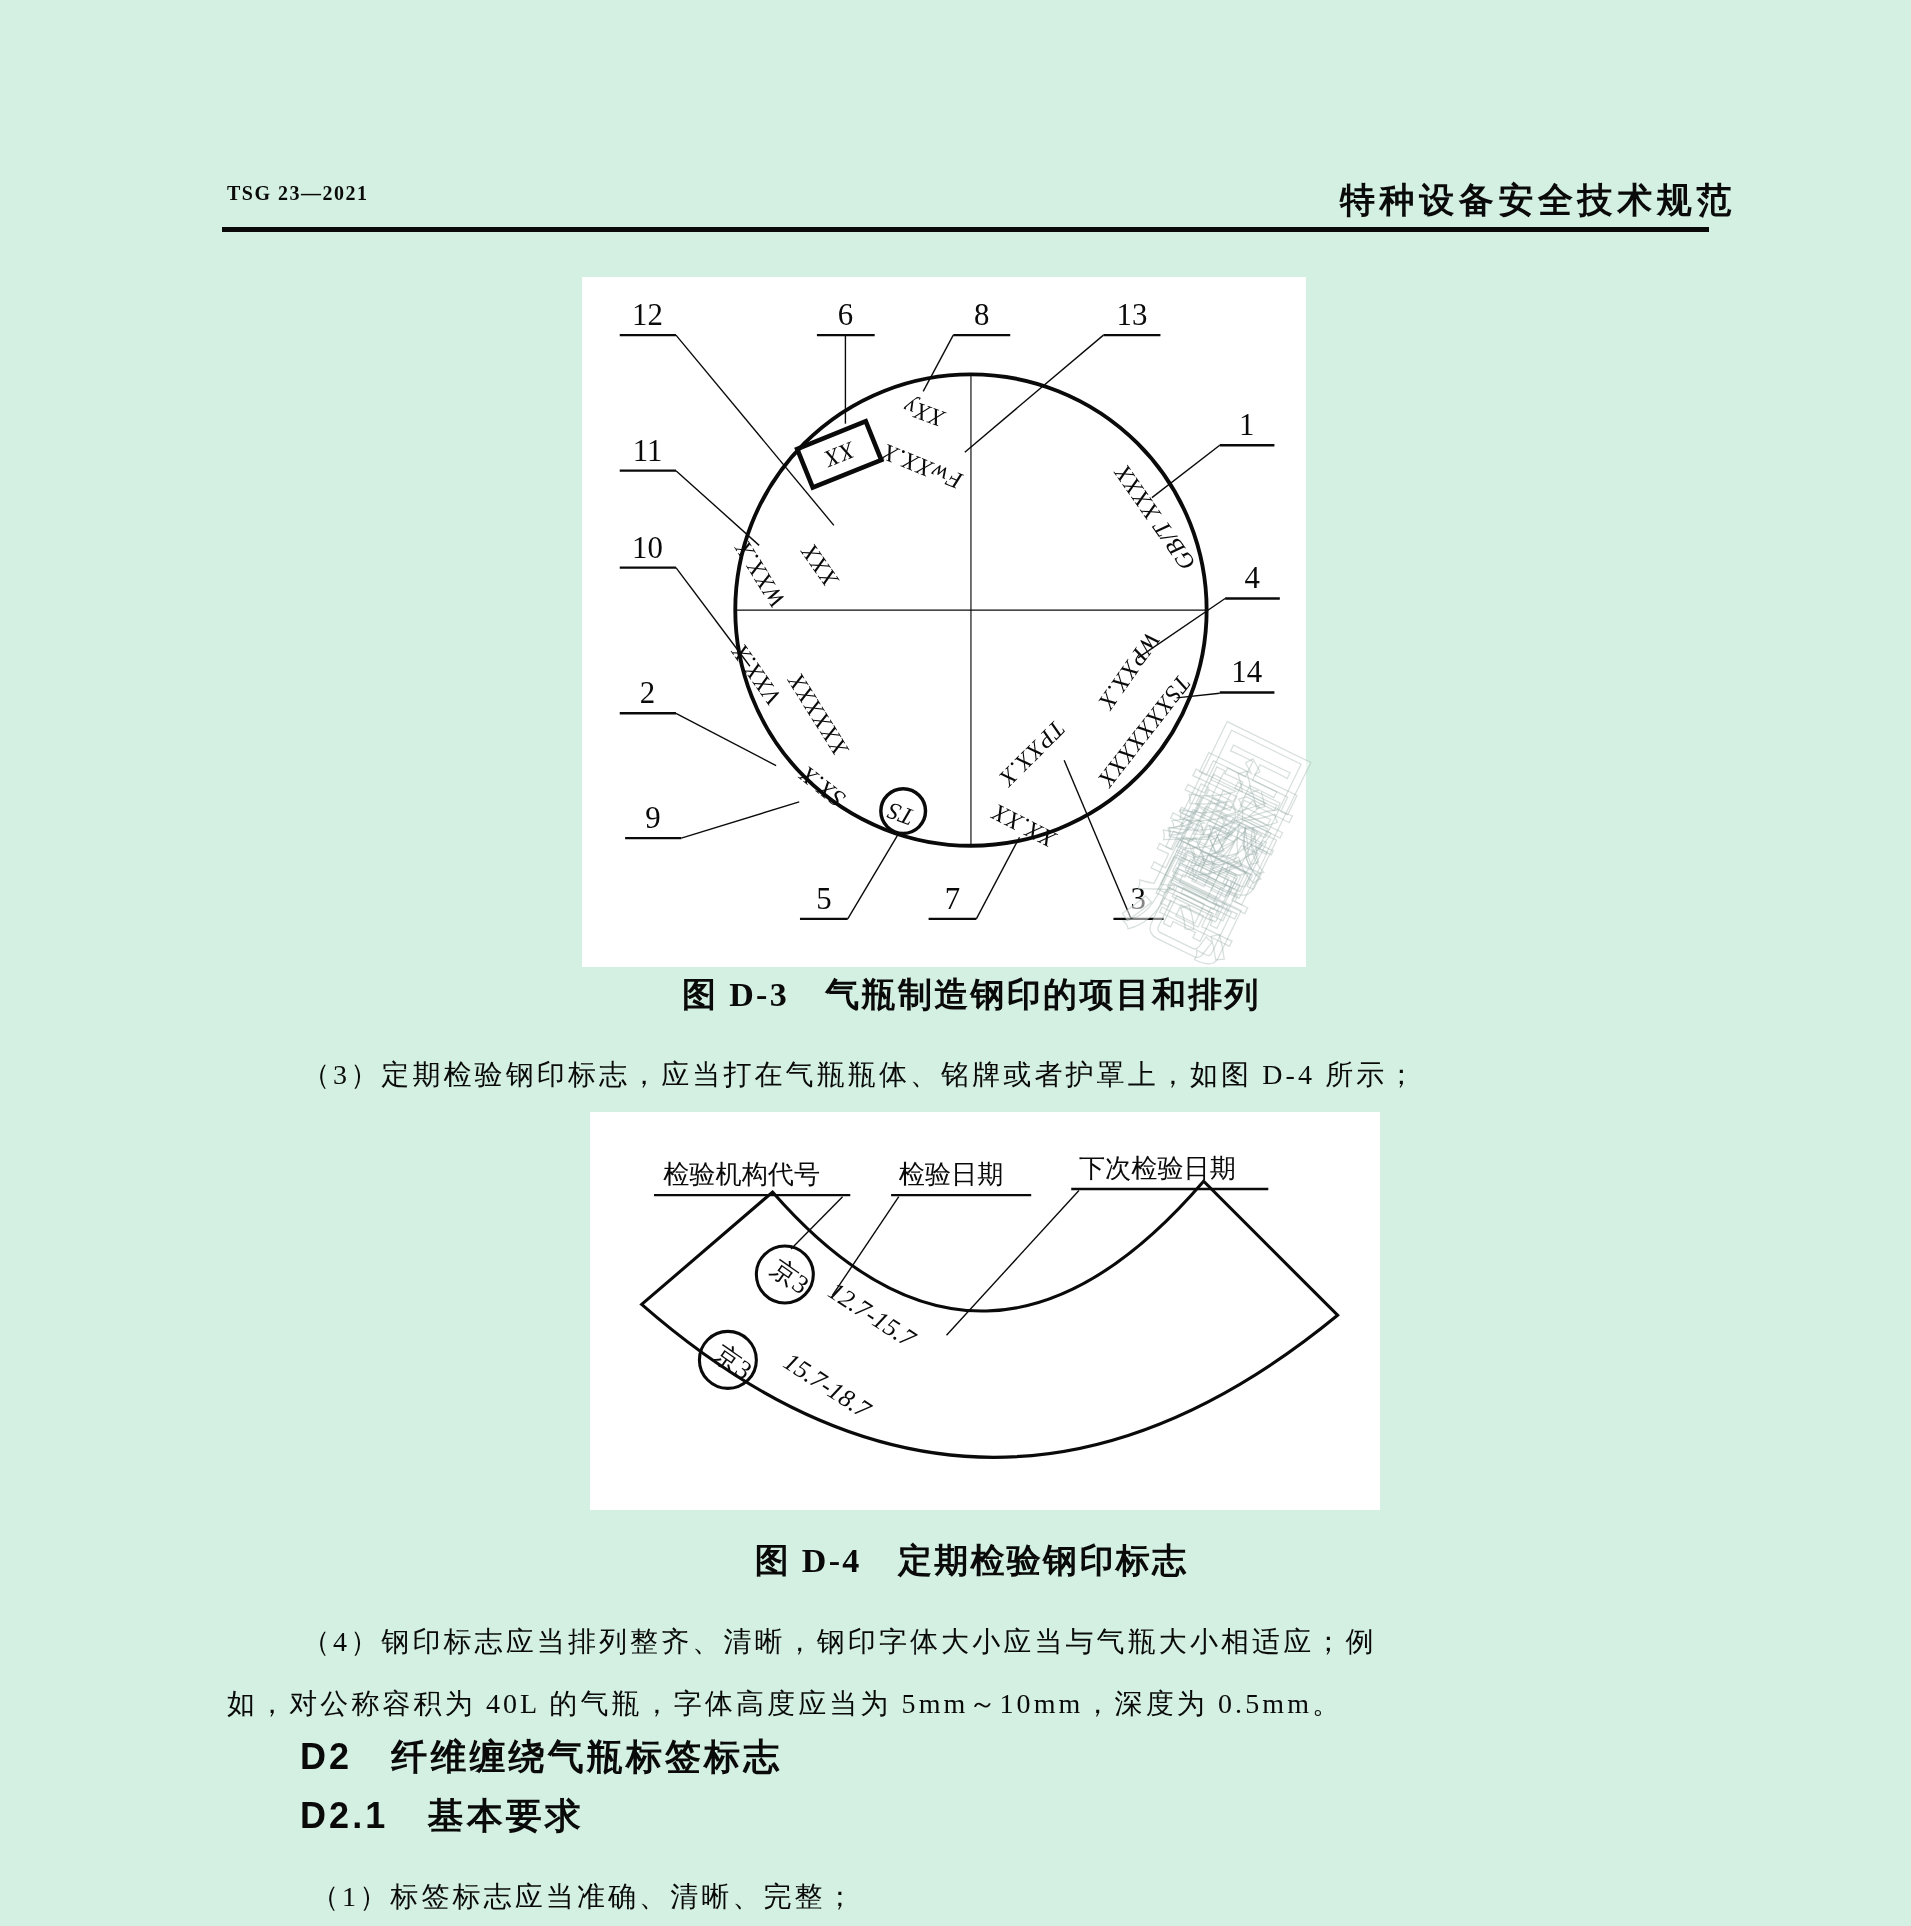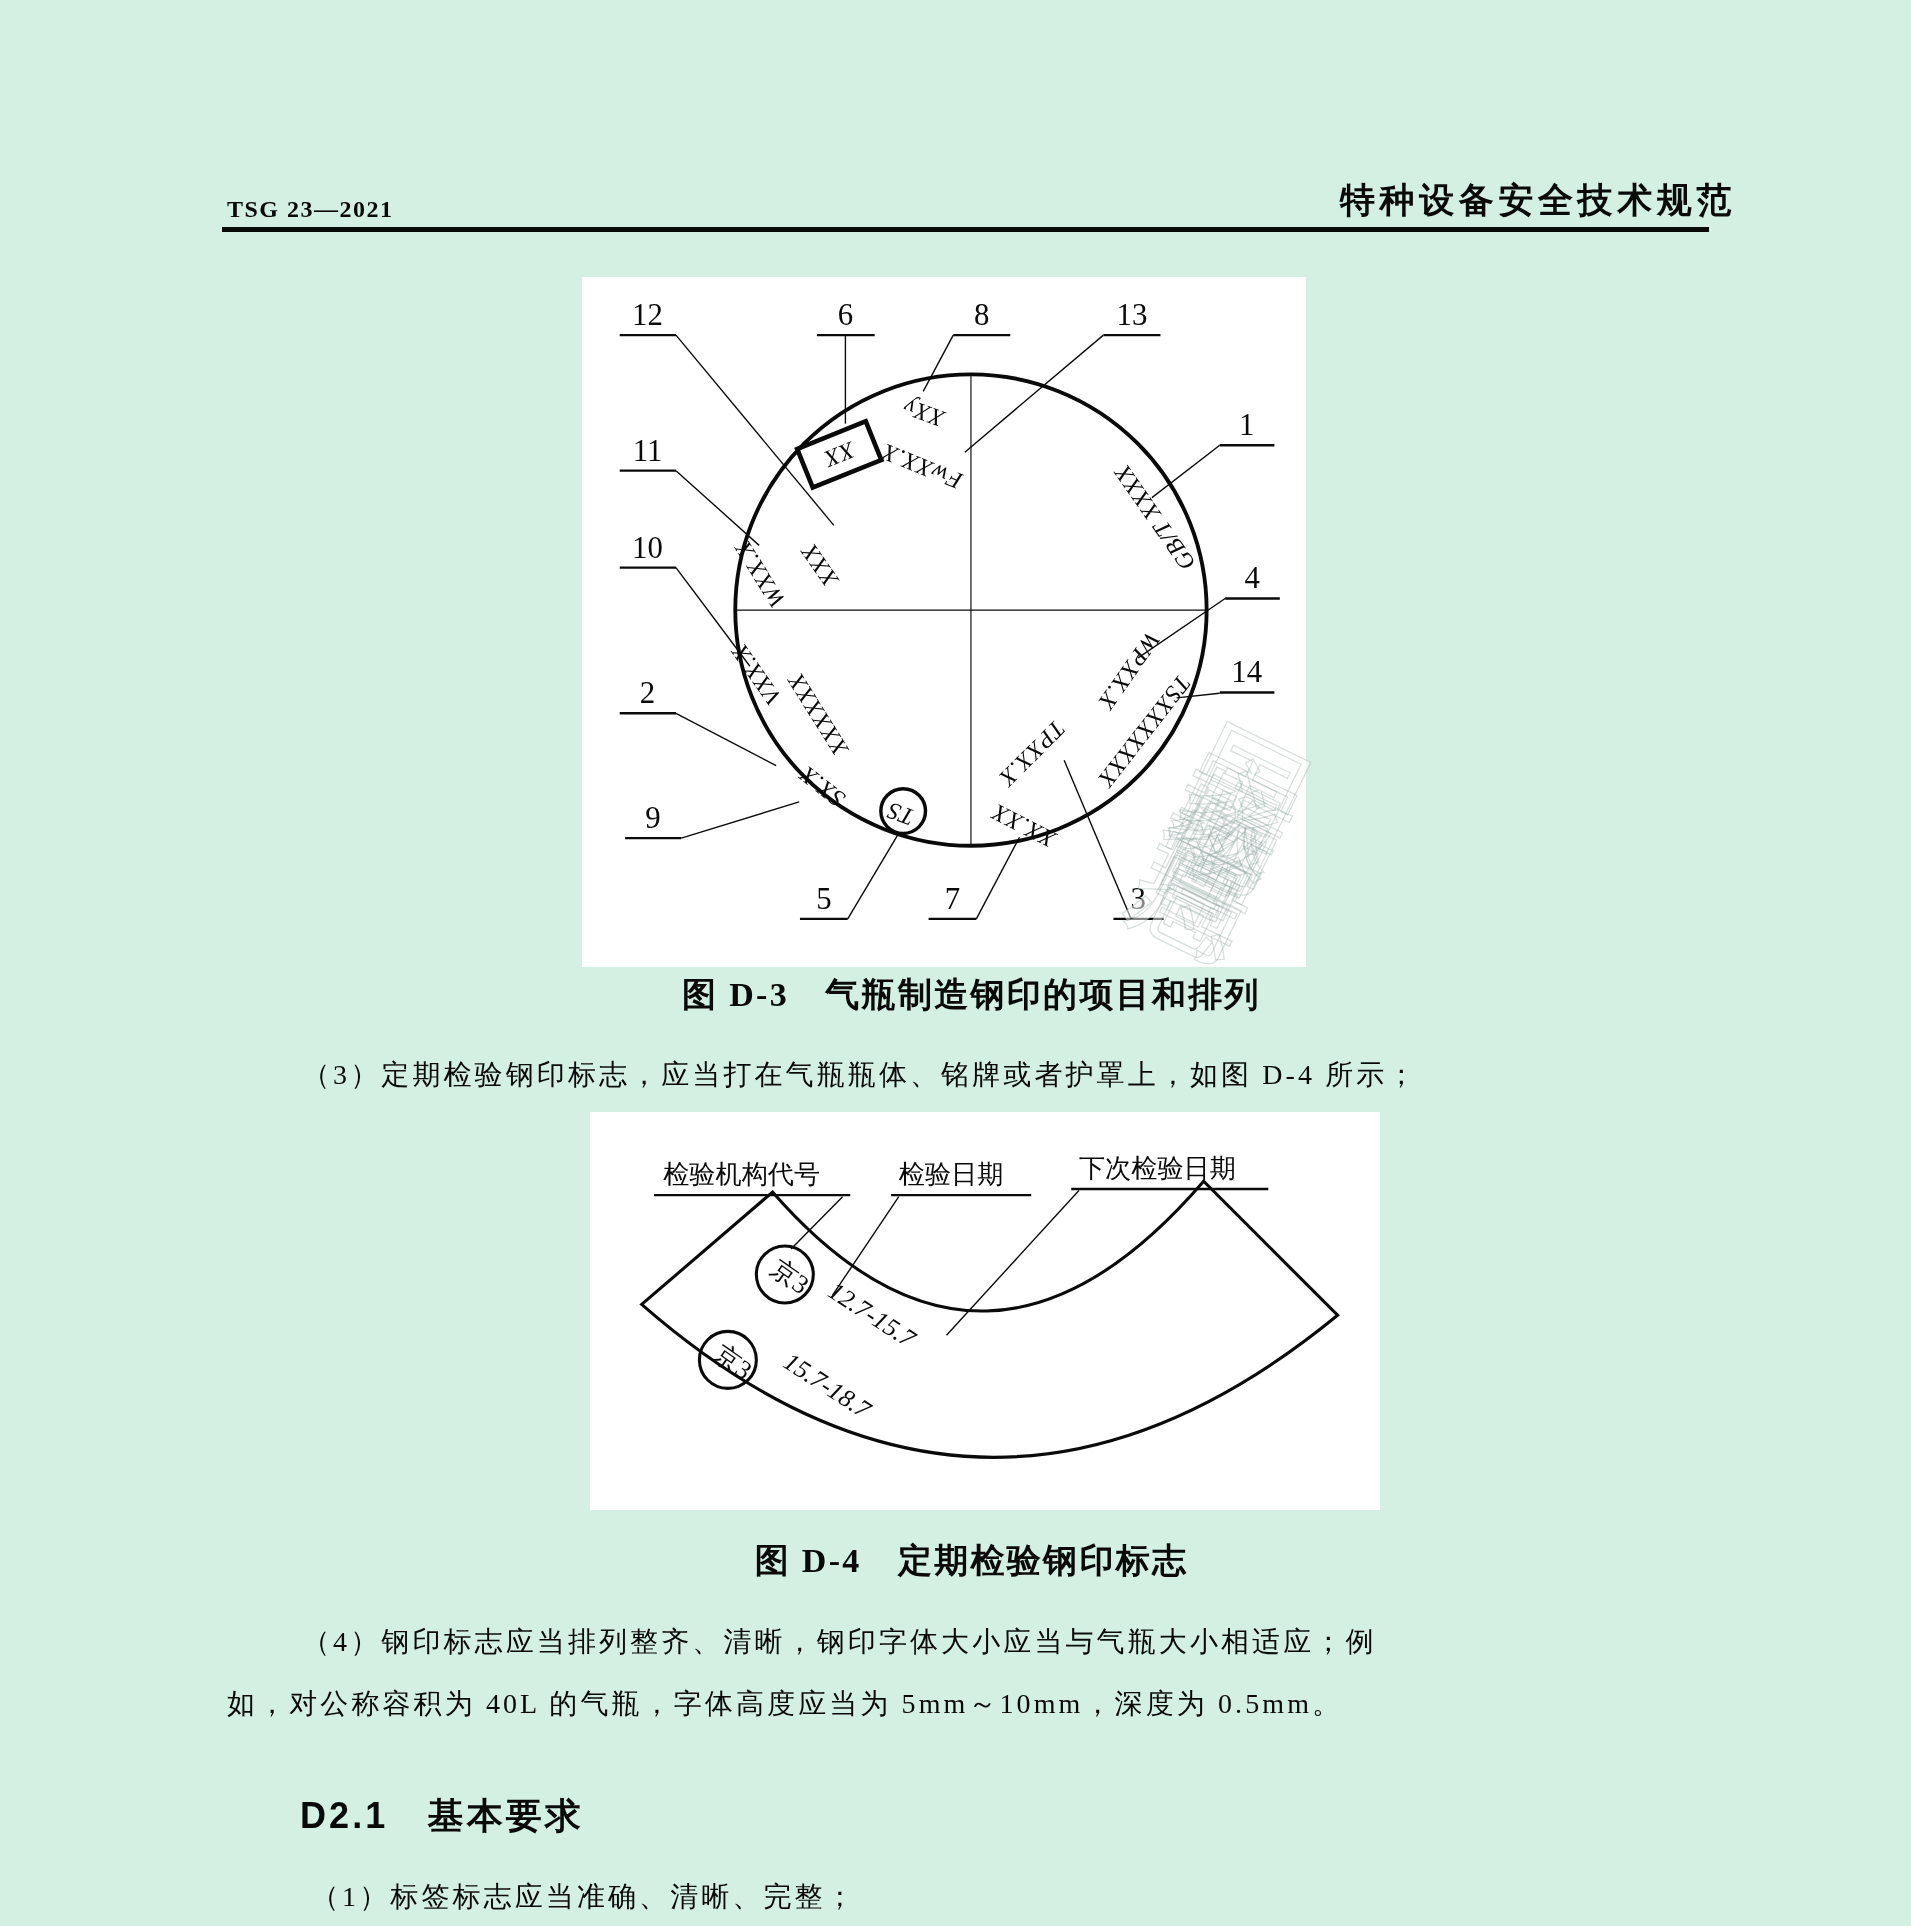--- a/index.html
+++ b/index.html
@@ -1,19 +1,19 @@
 <!DOCTYPE html>
 <html style="font-size:6.2px"><head>
 <meta charset="utf-8">
 <style>
   html,body{margin:0;padding:0;}
   body{font-family:"Liberation Serif","DejaVu Serif",serif;}
   .page{position:relative;width:1911px;height:2708px;background:#d3f0e2;overflow:hidden;color:#0a0a0a;}
   .abs{position:absolute;white-space:nowrap;}
-  .hdr-left{left:227px;top:196px;font-size:24px;font-weight:bold;letter-spacing:1.5px;}
+  .hdr-left{left:227px;top:182px;font-size:20px;font-weight:bold;letter-spacing:1.5px;}
   .hdr-right{left:1340px;top:177px;font-size:35px;font-weight:bold;letter-spacing:4.6px;}
   .hdr-rule{left:222px;top:227px;width:1487px;height:5.4px;background:#0a0a0a;}
   .figbox{background:#ffffff;}
   .fig-d3{left:582px;top:277px;width:724px;height:690px;}
   .fig-d4{left:590px;top:1112px;width:790px;height:398px;}
   .caption{left:16px;width:1911px;text-align:center;font-size:34px;font-weight:bold;letter-spacing:2.3px;}
   .cap-d3{top:972px;}
   .cap-d4{top:1538px;}
   .body-line{left:227px;font-size:28px;letter-spacing:3.1px;}
   .indent{padding-left:75px;}
@@ -176,19 +176,20 @@
       <text class="d4date" transform="translate(264,238) rotate(33)">12.7-15.7</text>
       <text class="d4date" transform="translate(206,330) rotate(33)">15.7-18.7</text>
     </svg>
   </div>
 
   <div class="abs caption cap-d4">图 D-4　定期检验钢印标志</div>
 
   <div class="abs body-line indent p4a">（4）钢印标志应当排列整齐、清晰，钢印字体大小应当与气瓶大小相适应；例</div>
   <div class="abs body-line p4b">如，对公称容积为 40L 的气瓶，字体高度应当为 5mm～10mm，深度为 0.5mm。</div>
 
+  <div class="abs hei h-d2">D2　纤维缠绕气瓶标签标志</div>
   <div class="abs hei h-d21">D2.1　基本要求</div>
   <div class="abs body-line indent2 it1">（1）标签标志应当准确、清晰、完整；</div>
 
   <div class="abs watermark">国家市场监督管理总局</div>
 
 </div>
 
 
 </body></html>

